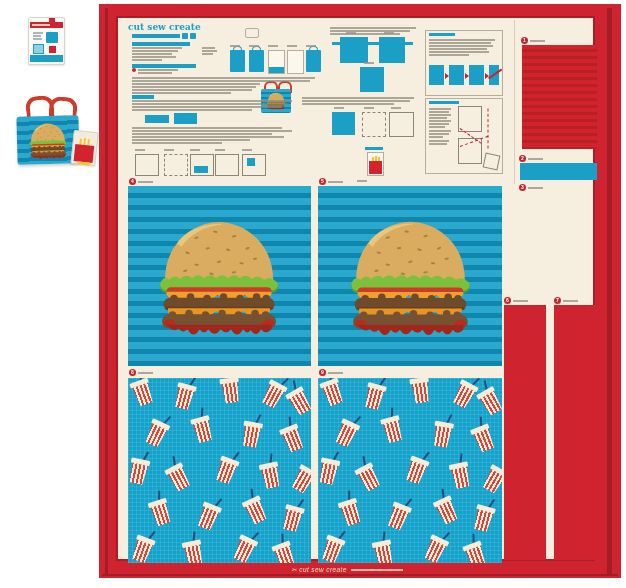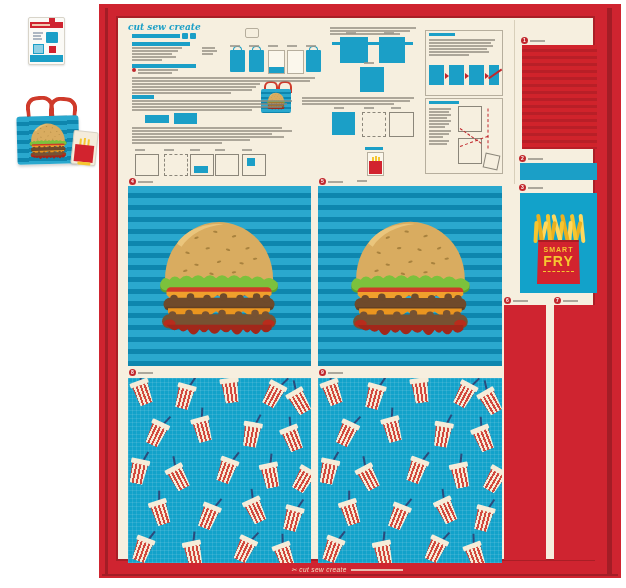--- a/index.html
+++ b/index.html
@@ -39,21 +39,21 @@
   .fs-right{right:9px;top:4px;bottom:4px;width:5px;background:#a31d26;}
   .fs-bottom{left:3px;right:3px;bottom:2px;height:2px;background:#a31d26;}
   .cream{left:17px;top:12px;right:26px;bottom:17px;background:#f6efdf;border:2px solid #a91e26;}
   .content{position:absolute;inset:0;}
   .footer-brand{left:0;right:26px;bottom:4px;text-align:center;color:#f2dfc0;
     font-size:6.5px;letter-spacing:.4px;font-style:italic;}
   .footer-brand .fb-extra{display:inline-block;width:52px;height:2px;background:#e7b9ac;
     margin-left:4px;vertical-align:middle;}
 
   
-  .logo-script{left:10px;top:4px;font-family:"DejaVu Serif",serif;font-style:italic;
+  .logo-script{left:10px;top:4px;font-family:"DejaVu Serif",serif;
     font-weight:bold;font-size:9px;color:#1b9fc7;white-space:nowrap;}
   .tag{left:127px;top:10px;width:12px;height:8px;border:1px solid #b6ae9d;border-radius:2px;}
   .tl{height:2px;background:#8d887b;opacity:.7;}
   .tb{background:#1b9fc7;}
   .cap{height:2px;width:10px;background:#9a958a;opacity:.8;}
   .micon{width:6px;height:6px;background:#1b9fc7;border-radius:1px;}
   .note-dot{left:14px;top:50px;width:4px;height:4px;border-radius:50%;background:#c1272d;}
   .divider{left:396px;top:2px;width:1px;height:164px;background:#d8cfba;}
 
   .piece{background:#1b9fc7;}
@@ -367,40 +367,20 @@
             <span class="pcap"></span>
           </div>
         <div class="abs plabel" style="left:201px;top:351px;">
           <span class="pc">9</span>
             <span class="pcap"></span>
           </div>
 
         <div class="abs red-block"></div>
         <div class="abs teal-bar"></div>
 
-        <div class="abs fries-panel" id="friesPanel">
-            <div class="fry-strand" style="left: 60.2px; top: 21px; height: 29px; background: rgb(255, 217, 94); transform: rotate(-6deg);"></div>
-            <div class="fry-strand" style="left: 56px; top: 28px; height: 22px; background: rgb(234, 176, 31); transform: rotate(14deg);"></div>
-            <div class="fry-strand" style="left: 51.8px; top: 21px; height: 29px; background: rgb(246, 198, 48); transform: rotate(-9deg);"></div>
-            <div class="fry-strand" style="left: 47.6px; top: 28px; height: 22px; background: rgb(255, 217, 94); transform: rotate(4deg);"></div>
-            <div class="fry-strand" style="left: 43.4px; top: 21px; height: 29px; background: rgb(234, 176, 31); transform: rotate(-12deg);"></div>
-            <div class="fry-strand" style="left: 39.2px; top: 28px; height: 22px; background: rgb(246, 198, 48); transform: rotate(7deg);"></div>
-            <div class="fry-strand" style="left: 35px; top: 21px; height: 29px; background: rgb(255, 217, 94); transform: rotate(-15deg);"></div>
-            <div class="fry-strand" style="left: 30.8px; top: 28px; height: 22px; background: rgb(234, 176, 31); transform: rotate(10deg);"></div>
-            <div class="fry-strand" style="left: 26.6px; top: 21px; height: 29px; background: rgb(246, 198, 48); transform: rotate(-5deg);"></div>
-            <div class="fry-strand" style="left: 22.4px; top: 28px; height: 22px; background: rgb(255, 217, 94); transform: rotate(13deg);"></div>
-            <div class="fry-strand" style="left: 18.2px; top: 21px; height: 29px; background: rgb(234, 176, 31); transform: rotate(-8deg);"></div>
-            <div class="fry-strand" style="left: 14px; top: 28px; height: 22px; background: rgb(246, 198, 48); transform: rotate(3deg);"></div>
-          <div class="abs fry-box">
-            <div class="rim"></div>
-            <div class="fb-smart">SMART</div>
-            <div class="fb-fry">FRY</div>
-            <div class="fb-dash"></div>
-          </div>
-        </div>
 
         <div class="abs strip" style="left:386px;"></div>
         <div class="abs strip" style="left:436px;"></div>
 
         <div class="abs hstripes" style="left:10px;top:168px;width:183px;height:180px;">
           <div class="burger-slot">
 <svg viewBox="0 0 200 172" preserveAspectRatio="xMidYMid meet">
  <path d="M28 96 C26 42 68 15 100 15 C132 15 174 42 172 96 Z" fill="#d9ac60"></path>
  <path d="M44 44 C56 24 84 16 106 18 C82 20 60 32 50 48 Z" fill="#ecc981" opacity="0.85"></path>
  <g fill="#a8823e">

